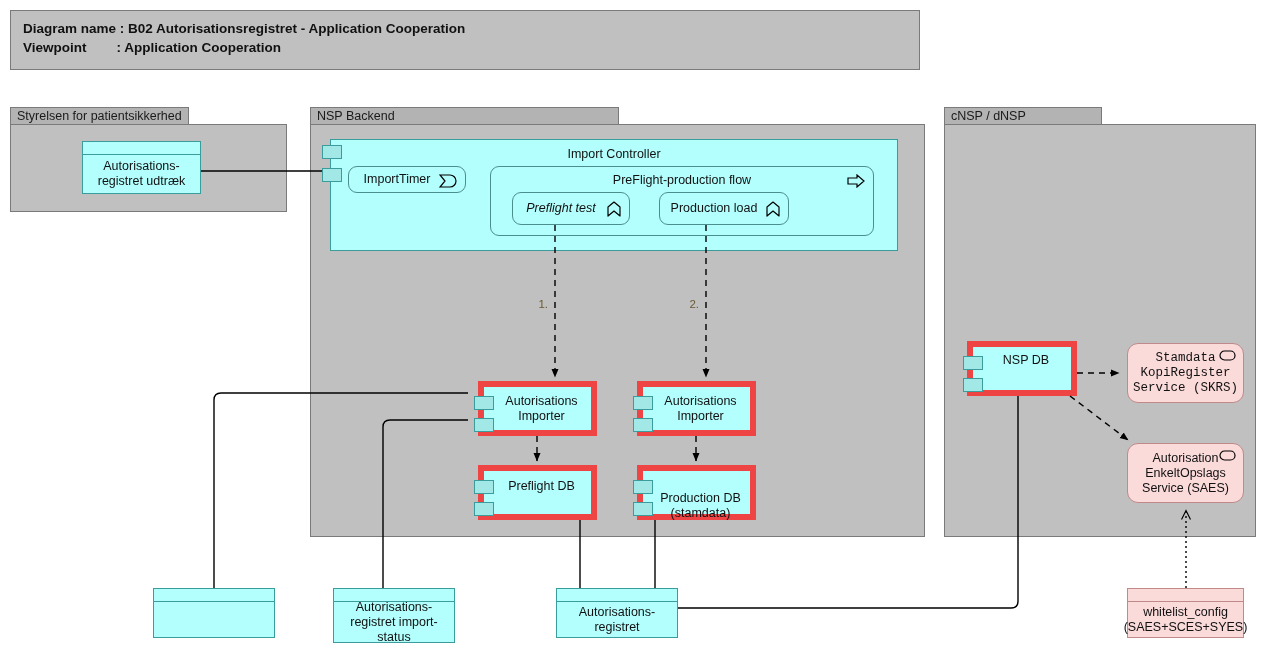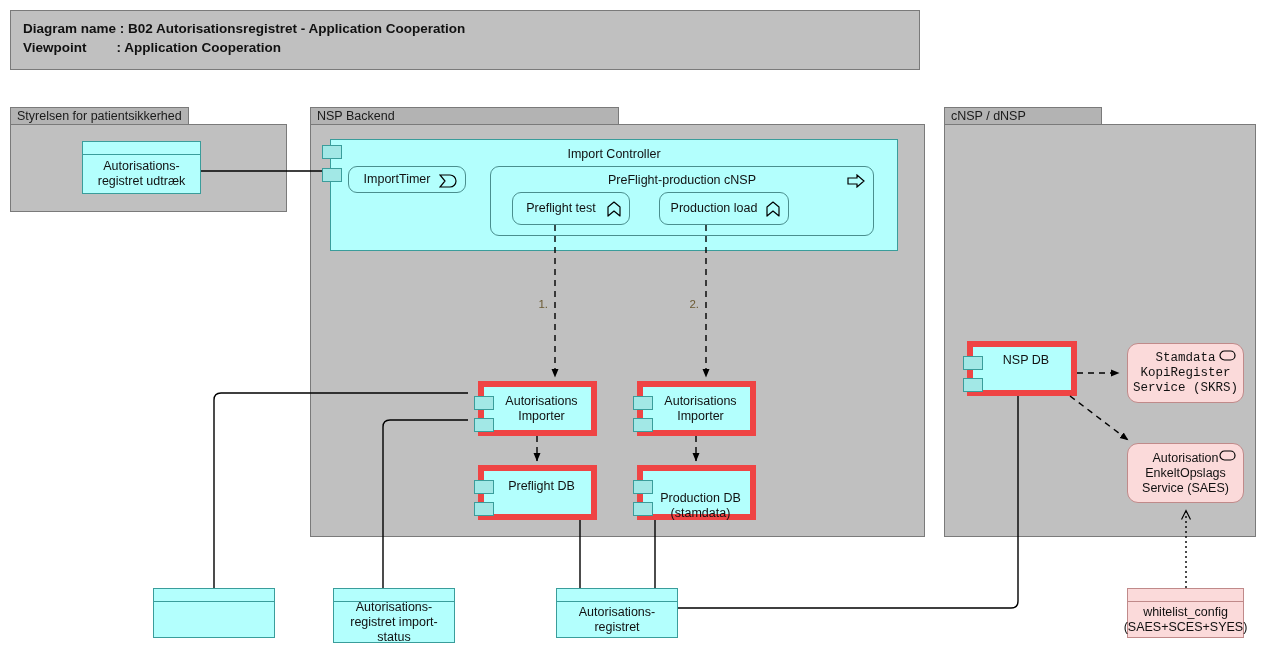--- a/index.html
+++ b/index.html
@@ -88,28 +88,28 @@
   <div class="port abs" style="left:322px;top:168px;"></div>
 
   <div class="abs rounded" style="left:348px;top:166px;width:118px;height:27px;border:1px solid #4a8f8e;background:transparent;">
     <div class="ctr" style="padding-right:20px;">ImportTimer</div>
     <svg width="20" height="14" viewBox="0 0 20 14" style="position:absolute;right:6px;top:7px;">
       <path d="M1 1 H11 A6 6 0 0 1 11 13 H1 L6 7 Z" fill="none" stroke="#000" stroke-width="1.2"></path>
     </svg>
   </div>
 
   <div class="abs rounded" style="left:490px;top:166px;width:384px;height:70px;border:1px solid #4a8f8e;background:transparent;">
-    <div class="node-title" style="top:6px;">PreFlight-production cNSP</div>
+    <div class="node-title" style="top:6px;">PreFlight-production flow</div>
     <svg width="18" height="14" viewBox="0 0 18 14" style="position:absolute;right:8px;top:7px;">
       <path d="M1 4 H10 V1 L17 7 L10 13 V10 H1 Z" fill="none" stroke="#000" stroke-width="1.2" stroke-linejoin="miter"></path>
     </svg>
   </div>
 
   <div class="abs rounded" style="left:512px;top:192px;width:118px;height:33px;border:1px solid #4a8f8e;background:transparent;">
-    <div class="ctr" style="padding-right:20px;">Preflight test</div>
+    <div class="ctr" style="padding-right:20px;font-style:italic;">Preflight test</div>
     <svg width="16" height="16" viewBox="0 0 16 16" style="position:absolute;right:7px;top:8px;">
       <path d="M2 15 V6 L8 1 L14 6 V15 L8 10 Z" fill="none" stroke="#000" stroke-width="1.2" stroke-linejoin="round"></path>
     </svg>
   </div>
 
   <div class="abs rounded" style="left:659px;top:192px;width:130px;height:33px;border:1px solid #4a8f8e;background:transparent;">
     <div class="ctr" style="padding-right:20px;">Production load</div>
     <svg width="16" height="16" viewBox="0 0 16 16" style="position:absolute;right:7px;top:8px;">
       <path d="M2 15 V6 L8 1 L14 6 V15 L8 10 Z" fill="none" stroke="#000" stroke-width="1.2" stroke-linejoin="round"></path>
     </svg>

